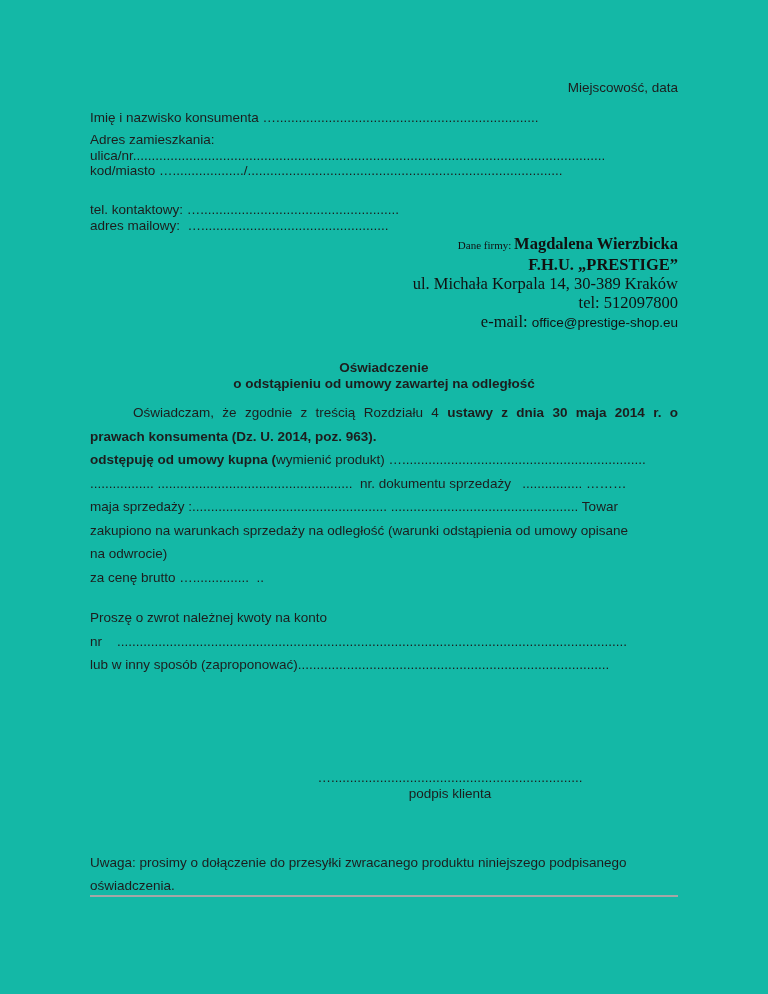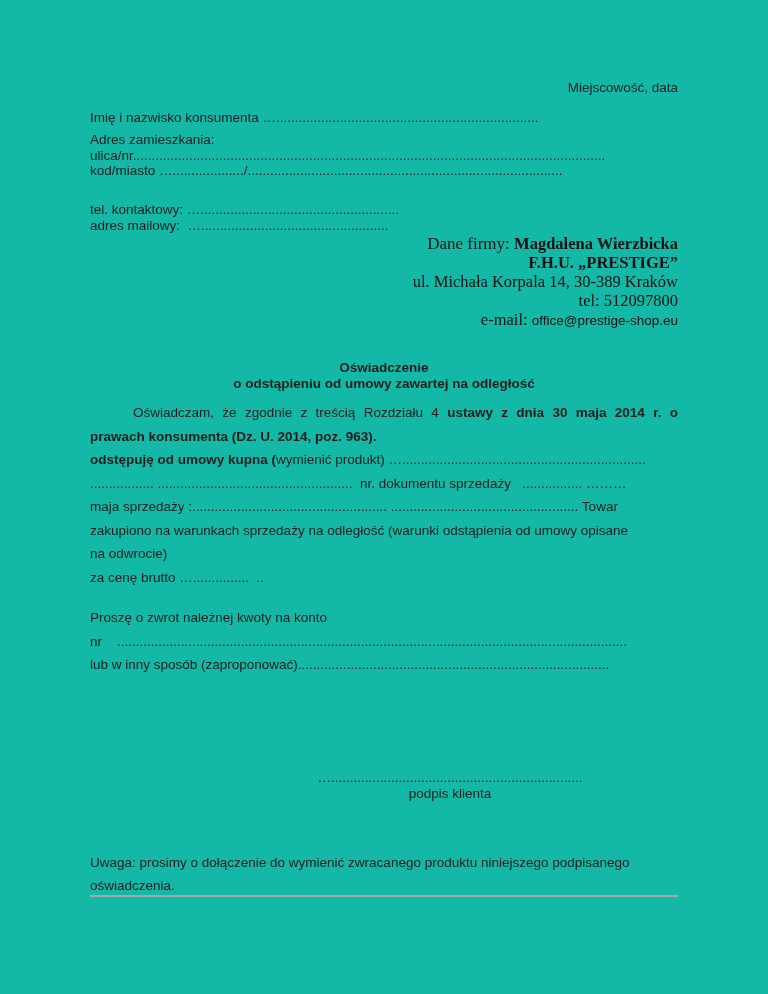--- a/index.html
+++ b/index.html
@@ -14,21 +14,21 @@
 
   .place-date{top:80px;line-height:16px;}
   .name-line{top:110px;line-height:15.5px;}
   .address-block{top:132px;line-height:15.5px;}
   .contact-block{top:202px;line-height:15.5px;}
 
   .company-block{
     top:234px;line-height:19px;text-align:right;
     font-family:"Liberation Serif",serif;font-size:16.5px;color:#111;
   }
-  .company-label{font-size:17px;white-space:pre;}
+  .company-label{font-size:11px;white-space:pre;}
   .company-email-addr{font-family:"Liberation Sans",sans-serif;font-size:13.5px;}
 
   .title-block{top:360px;line-height:15.5px;text-align:center;font-weight:bold;}
 
   .statement-block{top:401px;line-height:23.5px;}
   .stmt-justify{text-indent:43px;text-align:justify;text-align-last:justify;}
 
   .refund-block{top:606px;line-height:23.5px;}
 
   .signature-block{top:770px;left:315px;width:270px;text-align:center;line-height:15.5px;}
@@ -86,19 +86,19 @@
     <div class="pre">nr    ........................................................................................................................................</div>
     <div class="pre">lub w inny sposób (zaproponować)...................................................................................</div>
   </div>
 
   <div class="abs signature-block">
     <div class="pre">…...................................................................</div>
     <div class="signature-label">podpis klienta</div>
   </div>
 
   <div class="abs note-block">
-    <div>Uwaga: prosimy o dołączenie do wymienić zwracanego produktu niniejszego podpisanego</div>
+    <div>Uwaga: prosimy o dołączenie do przesyłki zwracanego produktu niniejszego podpisanego</div>
     <div>oświadczenia.</div>
   </div>
 
   <div class="abs bottom-rule"></div>
 
 </div>
 
 </body></html>

